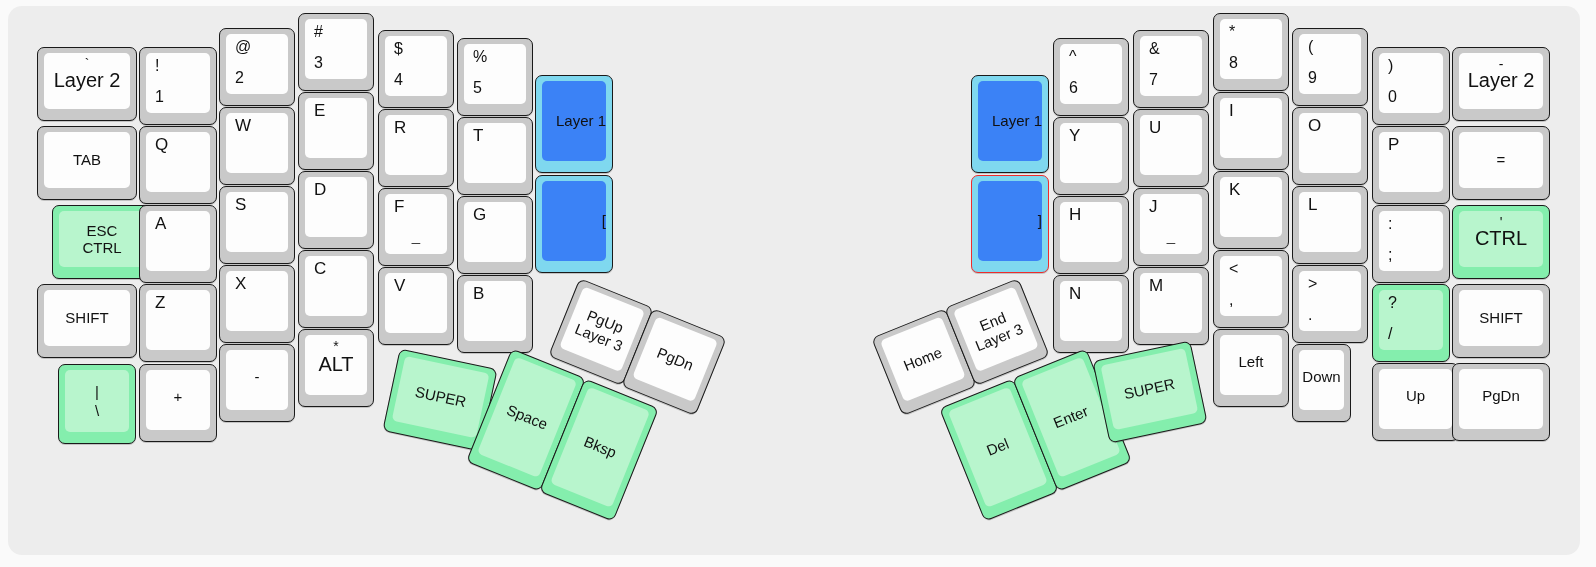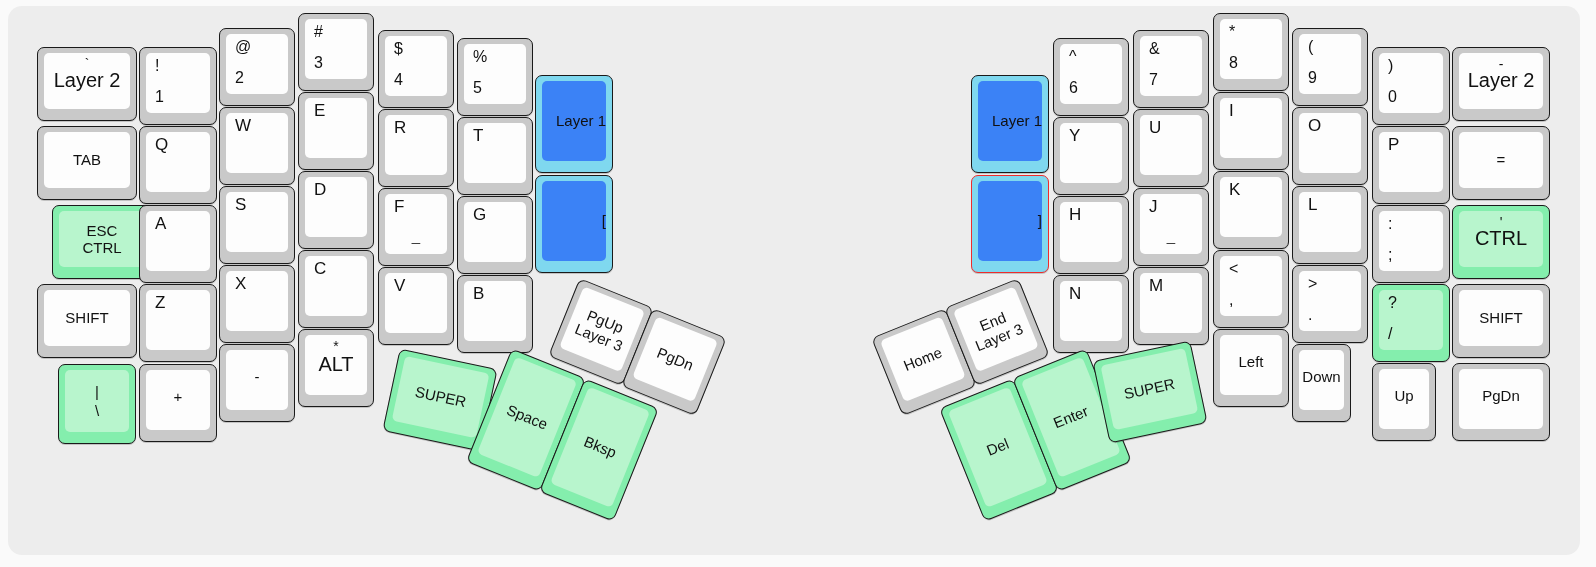--- a/index.html
+++ b/index.html
@@ -349,21 +349,21 @@
           <span class="lbl top">:</span>
           <span class="lbl bot">;</span>
         </div>
       </div>
       <div class="key green" style="left: 1372px; top: 284px; width: 78px; height: 78px;">
         <div class="cap tb">
           <span class="lbl top">?</span>
           <span class="lbl bot">/</span>
         </div>
       </div>
-      <div class="key" style="left: 1372px; top: 363px; width: 64px; height: 78px;">
+      <div class="key" style="left: 1372px; top: 363px; width: 87px; height: 78px;">
         <div class="cap smallctr">
           <span class="lbl mid">Up</span>
         </div>
       </div>
       <div class="key" style="left: 1452px; top: 47px; width: 98px; height: 74px;">
         <div class="cap above">
           <span class="lbl top">-</span>
           <span class="lbl mid">Layer 2</span>
         </div>
       </div>

